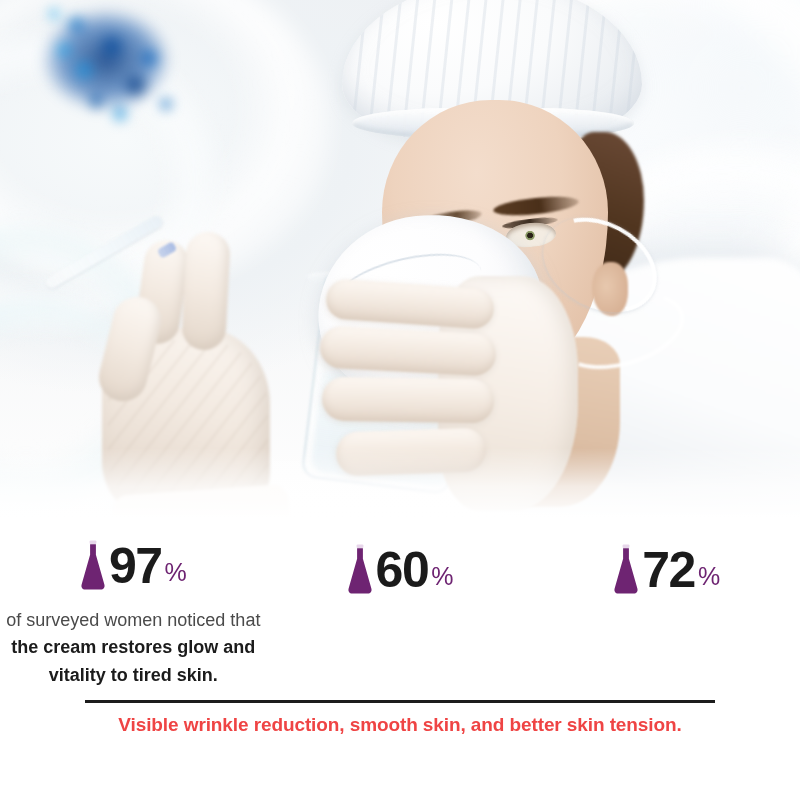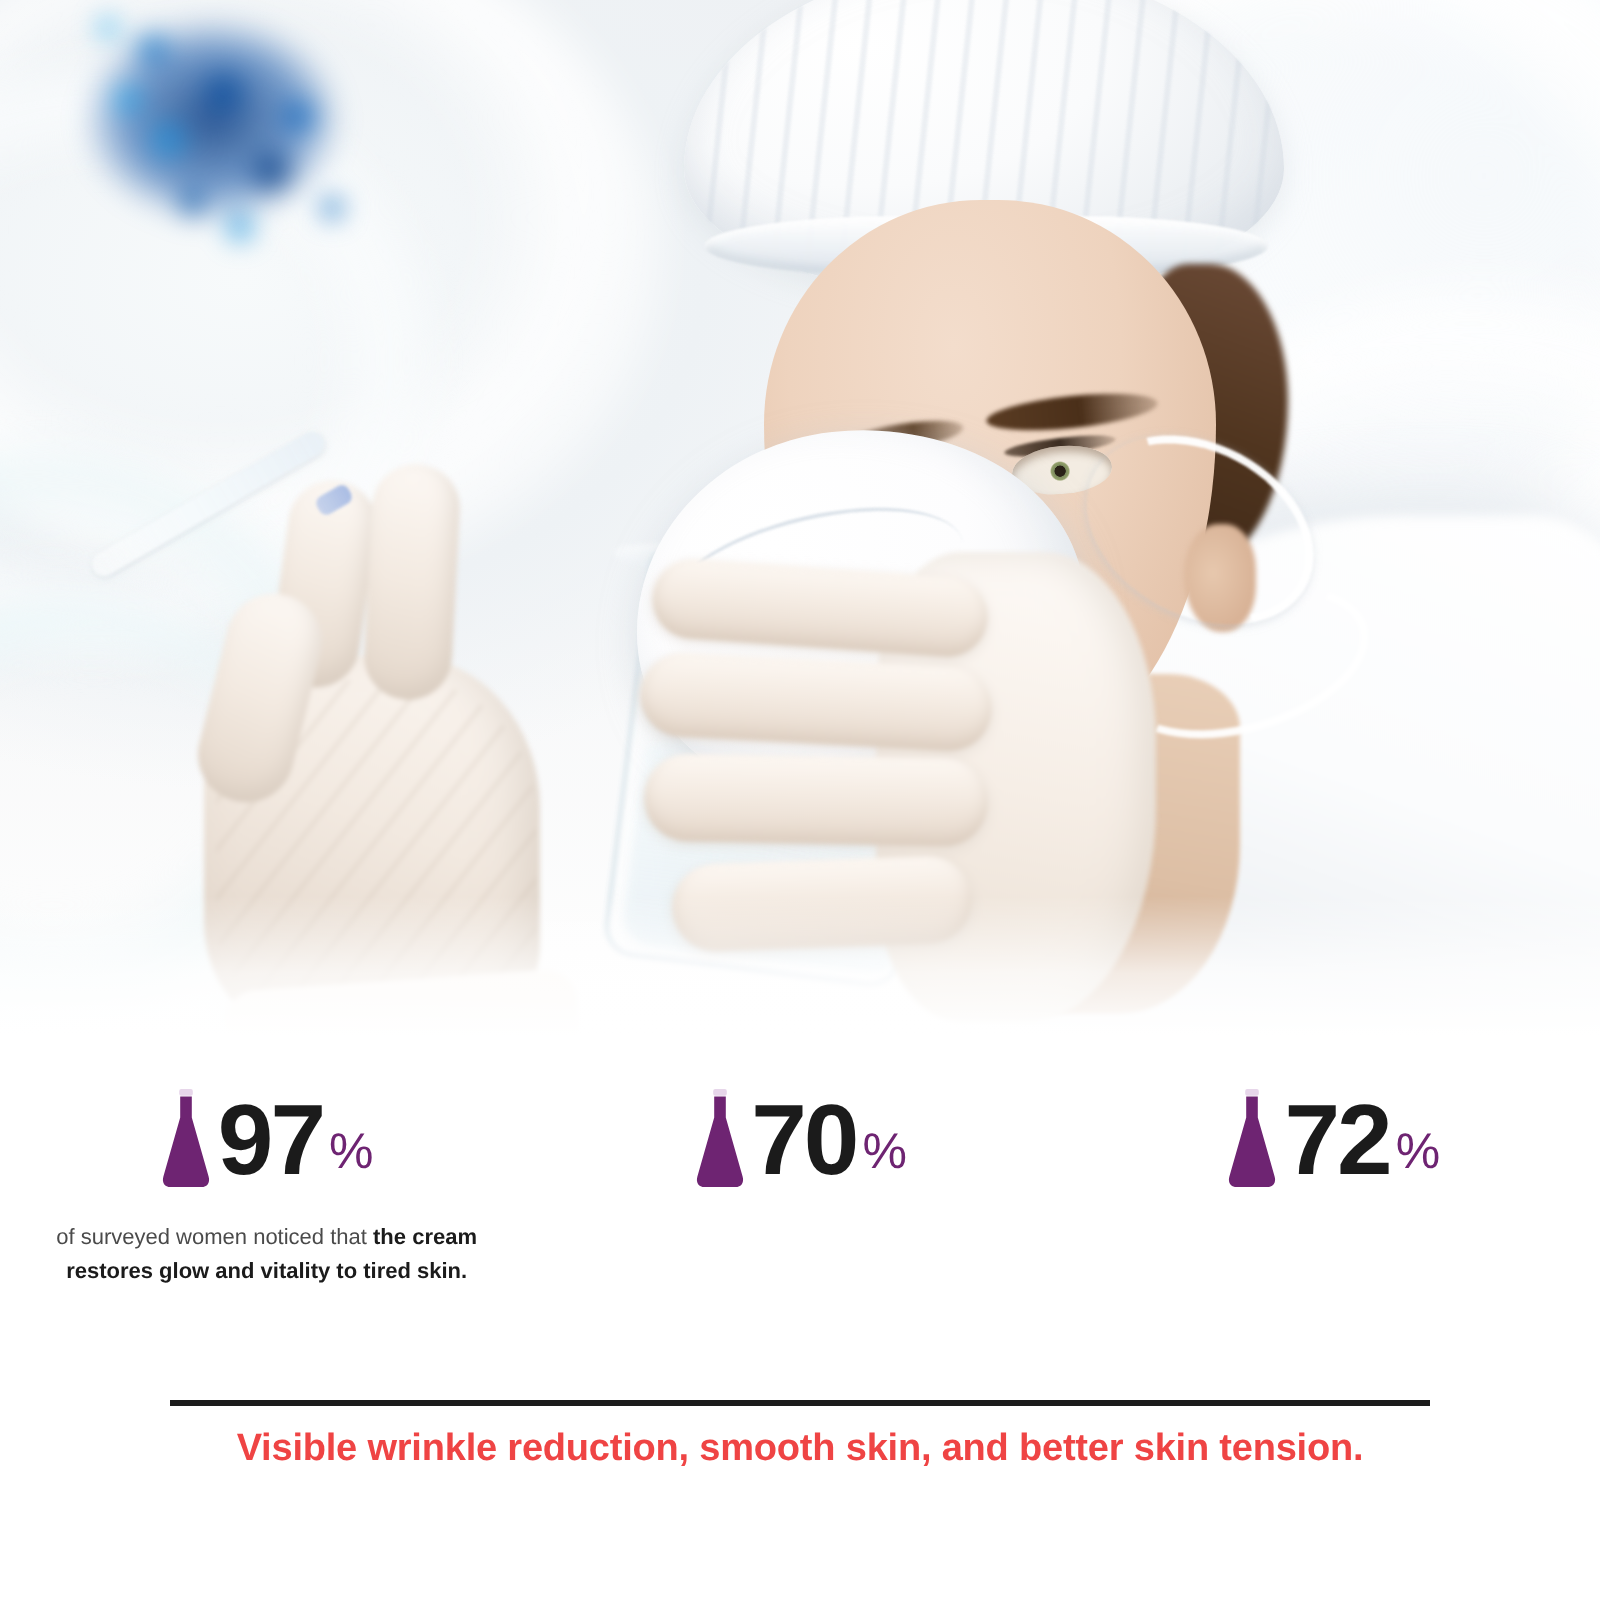--- a/index.html
+++ b/index.html
@@ -396,21 +396,21 @@
     font-size:25px;
     font-weight:normal;
     line-height:1;
     padding-bottom:5px;
     color:#6e2472;
   }
   .stat-desc {
     margin-top:17px;
     width:255px;
     text-align:center;
-    font-size:11px;
+    font-size:18px;
     line-height:1.52;
     color:#3a3a3a;
   }
   .stat-desc .lead { font-weight:normal; color:#4a4a4a; }
   .stat-desc .strong { font-weight:bold; color:#1b1b1b; }
 
   
   .divider {
     position:absolute; left:85px; top:700px;
     width:630px; height:3px;
@@ -509,21 +509,21 @@
         <span class="lead">of surveyed women noticed that </span><span class="strong">the cream restores glow and vitality to tired skin.</span>
       </div>
     </div>
 
     <div class="stat">
       <div class="stat-head">
         <svg class="flask" viewBox="0 0 26 50" aria-hidden="true">
           <rect x="9.6" y="0.5" width="6.8" height="3.4" rx="1" fill="#e7d6ea"></rect>
           <path d="M10.1 4.2 h5.8 v10.6 L24.3 44.2 c0.9 3.1 -0.7 5.3 -3.6 5.3 H5.3 c-2.9 0 -4.5 -2.2 -3.6 -5.3 L10.1 14.8 Z" fill="#6E2472"></path>
         </svg>
-        <span class="stat-number">70</span>
+        <span class="stat-number">60</span>
         <span class="stat-pct">%</span>
       </div>
     </div>
 
     <div class="stat">
       <div class="stat-head">
         <svg class="flask" viewBox="0 0 26 50" aria-hidden="true">
           <rect x="9.6" y="0.5" width="6.8" height="3.4" rx="1" fill="#e7d6ea"></rect>
           <path d="M10.1 4.2 h5.8 v10.6 L24.3 44.2 c0.9 3.1 -0.7 5.3 -3.6 5.3 H5.3 c-2.9 0 -4.5 -2.2 -3.6 -5.3 L10.1 14.8 Z" fill="#6E2472"></path>
         </svg>

